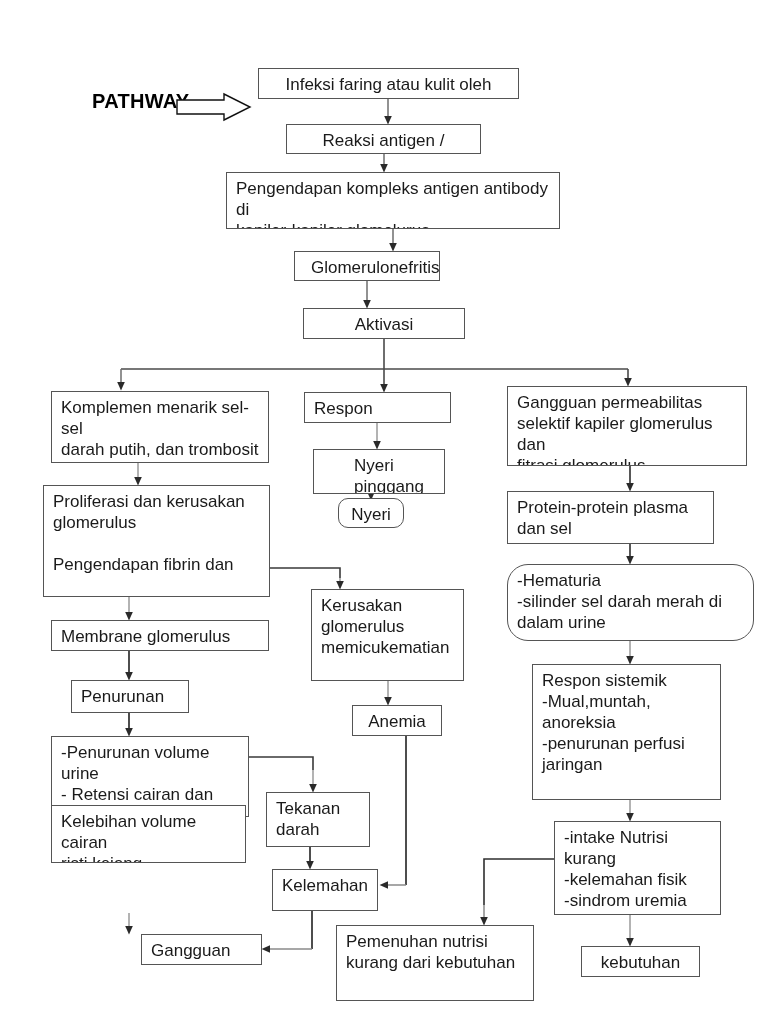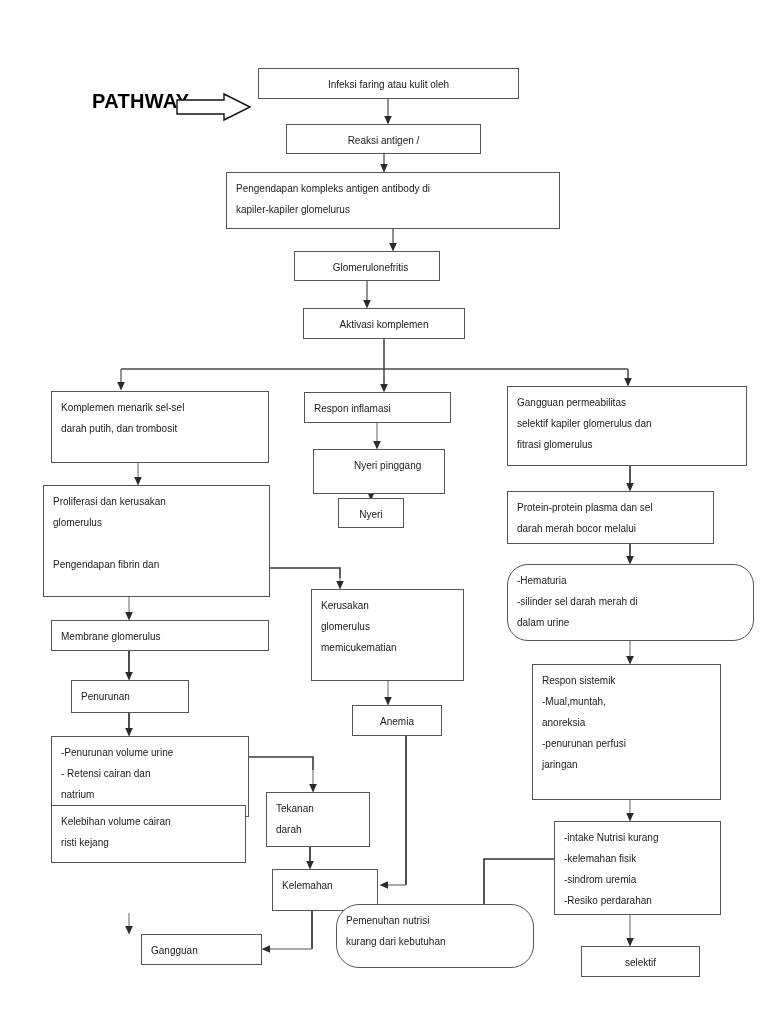--- a/index.html
+++ b/index.html
@@ -25,21 +25,21 @@
     width: 768px;
     height: 1024px;
     pointer-events: none;
   }
   .node {
     position: absolute;
     box-sizing: border-box;
     border: 1px solid #555555;
     background: #ffffff;
     color: #1a1a1a;
-    font-size: 10px;
+    font-size: 17px;
     line-height: 21px;
     padding: 5px 9px;
     overflow: hidden;
     white-space: pre-line;
     z-index: 2;
   }
   .node.center {
     text-align: center;
   }
   .pathway-label {
@@ -176,43 +176,43 @@
       <div class="node" style="left: 51px; top: 620px; width: 218px; height: 31px;">Membrane glomerulus</div>
       <div class="node" style="left: 71px; top: 680px; width: 118px; height: 33px;">Penurunan</div>
       <div class="node" style="left: 51px; top: 736px; width: 198px; height: 81px;">-Penurunan volume urine
 - Retensi cairan dan
 natrium</div>
       <div class="node" style="left: 51px; top: 805px; width: 195px; height: 58px;">Kelebihan volume cairan
 risti kejang</div>
       <div class="node" style="left: 141px; top: 934px; width: 121px; height: 31px;">Gangguan</div>
       <div class="node" style="left: 304px; top: 392px; width: 147px; height: 31px;">Respon inflamasi</div>
       <div class="node" style="left: 313px; top: 449px; width: 132px; height: 45px; padding-left: 40px;">Nyeri  pinggang</div>
-      <div class="node center" style="left: 338px; top: 498px; width: 66px; height: 30px;">Nyeri</div>
+      <div class="node center" style="left: 338px; top: 498px; width: 66px; height: 30px; border-radius: 10px;">Nyeri</div>
       <div class="node" style="left: 311px; top: 589px; width: 153px; height: 92px;">Kerusakan
 glomerulus
 memicukematian</div>
       <div class="node center" style="left: 352px; top: 705px; width: 90px; height: 31px;">Anemia</div>
       <div class="node" style="left: 266px; top: 792px; width: 104px; height: 55px;">Tekanan
 darah</div>
       <div class="node" style="left: 272px; top: 869px; width: 106px; height: 42px;">Kelemahan</div>
-      <div class="node" style="left: 336px; top: 904px; width: 198px; height: 64px; border-radius: 23px;">Pemenuhan nutrisi
+      <div class="node" style="left: 336px; top: 925px; width: 198px; height: 76px;">Pemenuhan nutrisi
 kurang dari kebutuhan</div>
       <div class="node" style="left: 507px; top: 386px; width: 240px; height: 80px;">Gangguan permeabilitas
 selektif kapiler glomerulus dan
 fitrasi glomerulus</div>
       <div class="node" style="left: 507px; top: 491px; width: 207px; height: 53px;">Protein-protein plasma dan sel
 darah merah bocor melalui</div>
       <div class="node" style="left: 507px; top: 564px; width: 247px; height: 77px; border-radius: 21px;">-Hematuria
 -silinder sel darah merah di
 dalam urine</div>
       <div class="node" style="left: 532px; top: 664px; width: 189px; height: 136px;">Respon sistemik
 -Mual,muntah,
 anoreksia
 -penurunan perfusi
 jaringan</div>
       <div class="node" style="left: 554px; top: 821px; width: 167px; height: 94px;">-intake Nutrisi kurang
 -kelemahan fisik
 -sindrom uremia
 -Resiko perdarahan</div>
-      <div class="node center" style="left: 581px; top: 946px; width: 119px; height: 31px;">selektif</div>
+      <div class="node center" style="left: 581px; top: 946px; width: 119px; height: 31px;">kebutuhan</div>
     </div>
 
 </div>
 
 </body></html>

